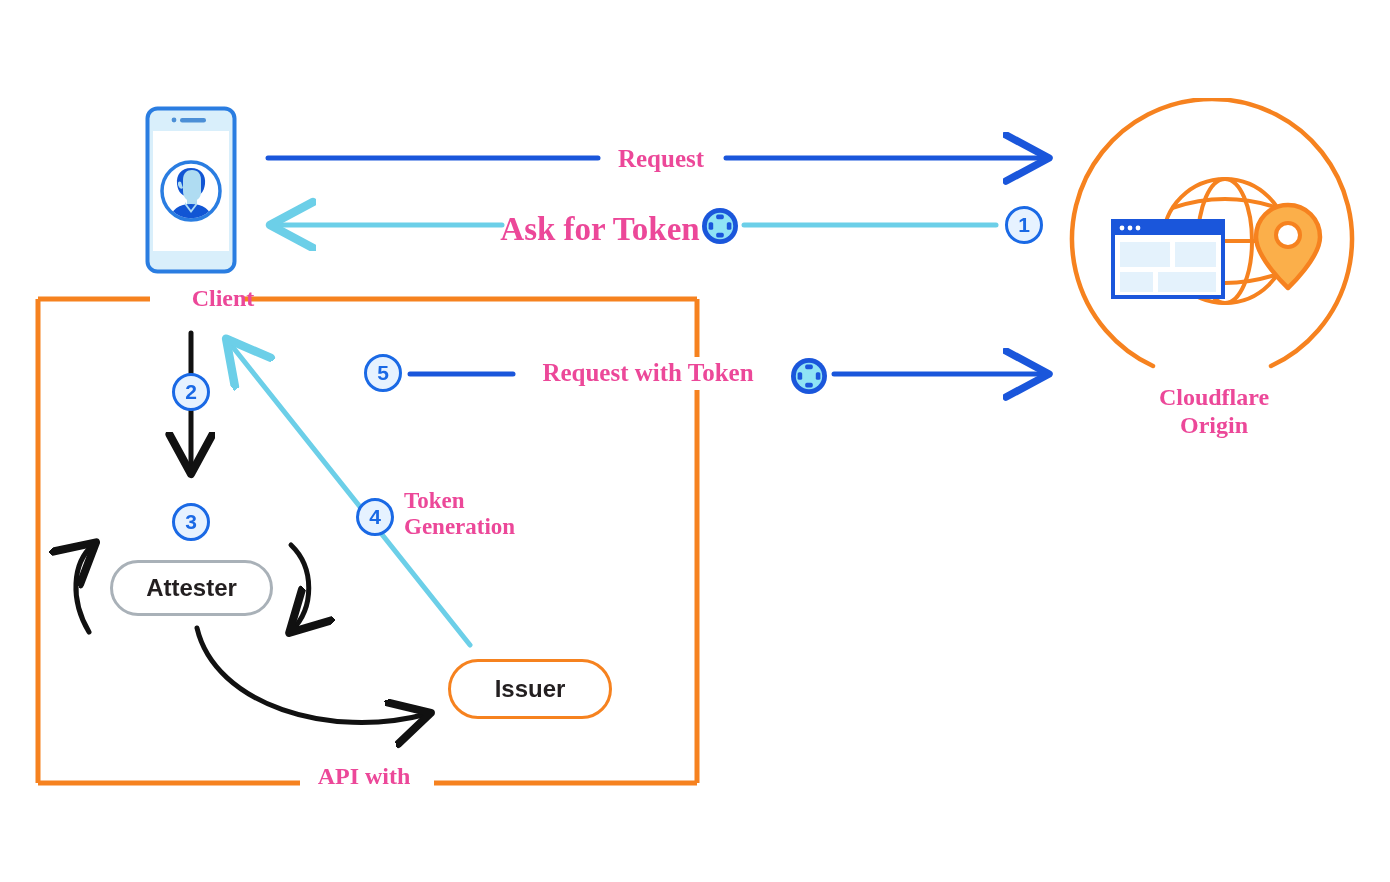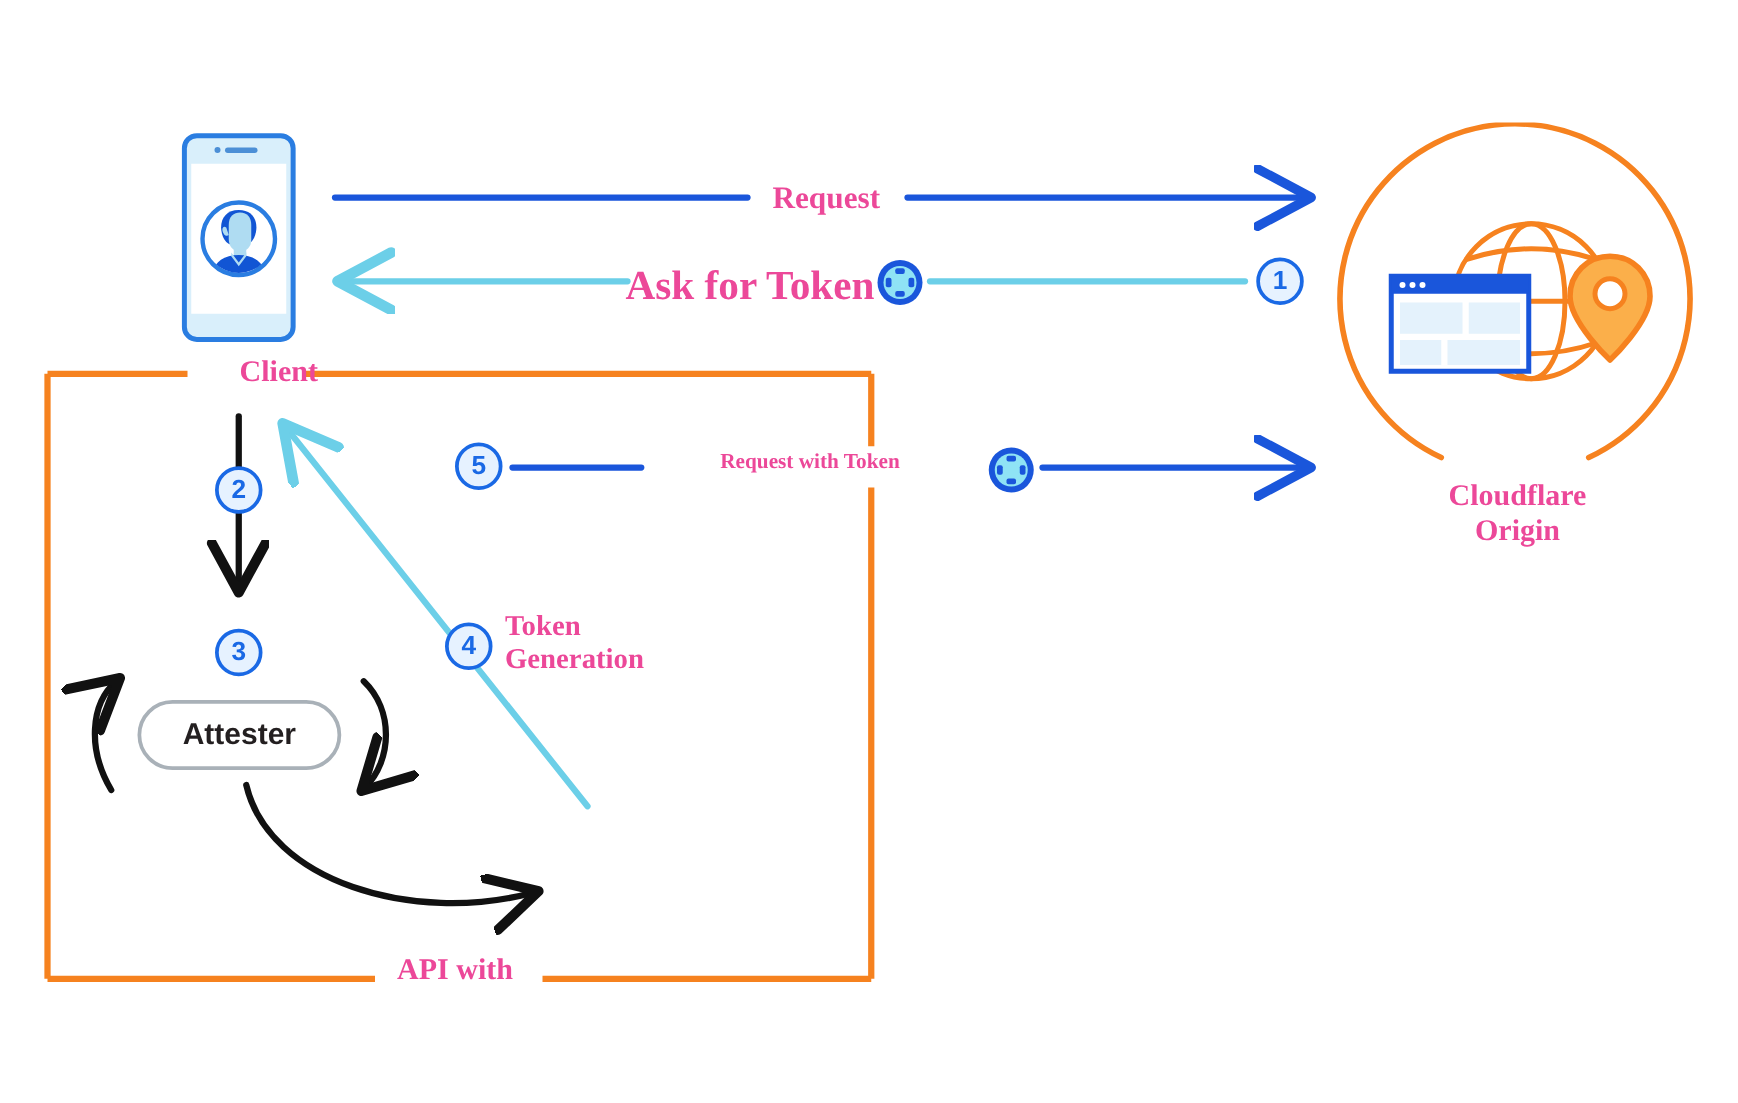--- a/index.html
+++ b/index.html
@@ -32,21 +32,21 @@
     font-weight: bold;
     color: #ec4899;
     white-space: nowrap;
     line-height: 1.15;
   }
   .lbl.ctr { transform: translateX(-50%); }
 
   
   #label-request      { left: 661px; top: 145px; font-size: 25px; }
   #label-ask-token    { left: 600px; top: 211px; font-size: 33px; }
-  #label-request-token{ left: 648px; top: 359px; font-size: 17px; }
+  #label-request-token{ left: 648px; top: 359px; font-size: 25px; }
 
   
   #label-client       { left: 190px; top: 285px; font-size: 24px; margin-left: 33px; }
   #label-api-calls    { left: 364px; top: 763px; font-size: 24px; }
   #label-origin       { left: 1214px; top: 384px; font-size: 24px; text-align: center; }
   #label-token-gen    { left: 404px; top: 488px; font-size: 23px; }
 
   
   .pill {
     position: absolute;
@@ -242,20 +242,23 @@
 
   <div class="badge" id="badge-1">1</div>
   <div class="badge" id="badge-2">2</div>
   <div class="badge" id="badge-3">3</div>
   <div class="badge" id="badge-4">4</div>
   <div class="badge" id="badge-5">5</div>
 
   <div class="pill" id="node-attester">
     <span>Attester</span>
   </div>
+  <div class="pill" id="node-issuer">
+    <span>Issuer</span>
+  </div>
 
   <div class="lbl ctr" id="label-request">Request</div>
 
   <div class="lbl ctr" id="label-ask-token">Ask for Token</div>
 
   <div class="lbl ctr" id="label-request-token">Request with Token</div>
 
   <div class="lbl ctr" id="label-client">Client</div>
 
   <div class="lbl ctr" id="label-api-calls">API with</div>

